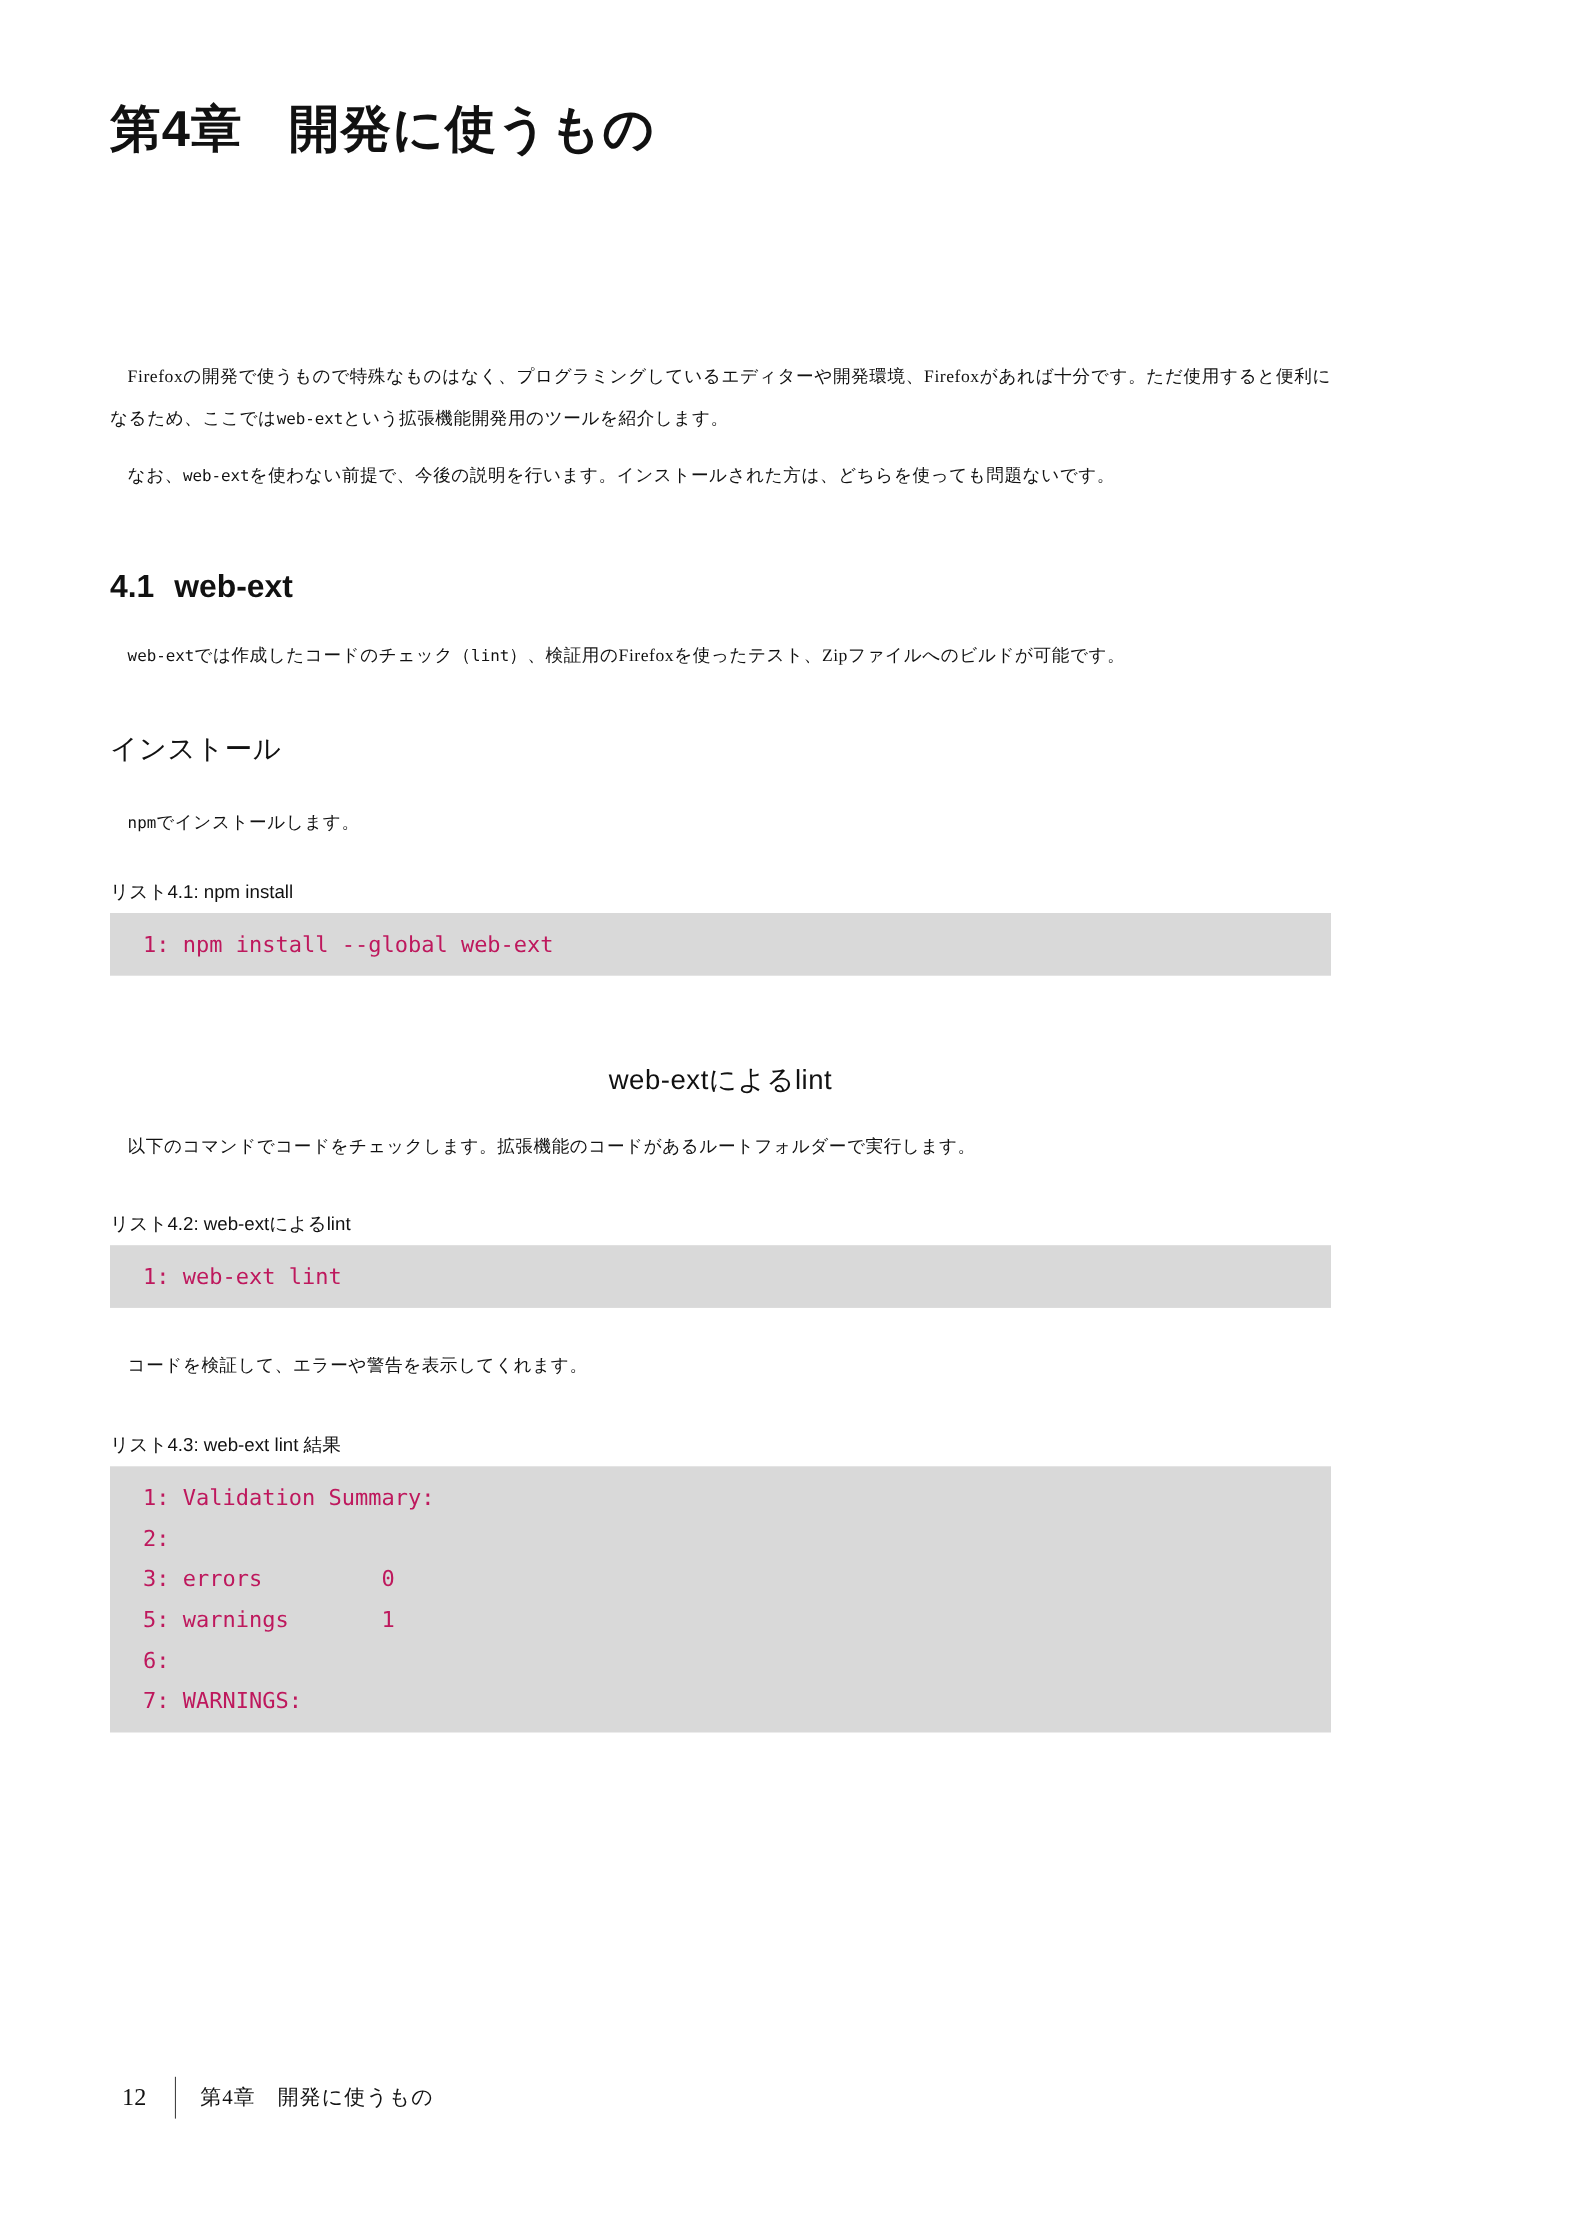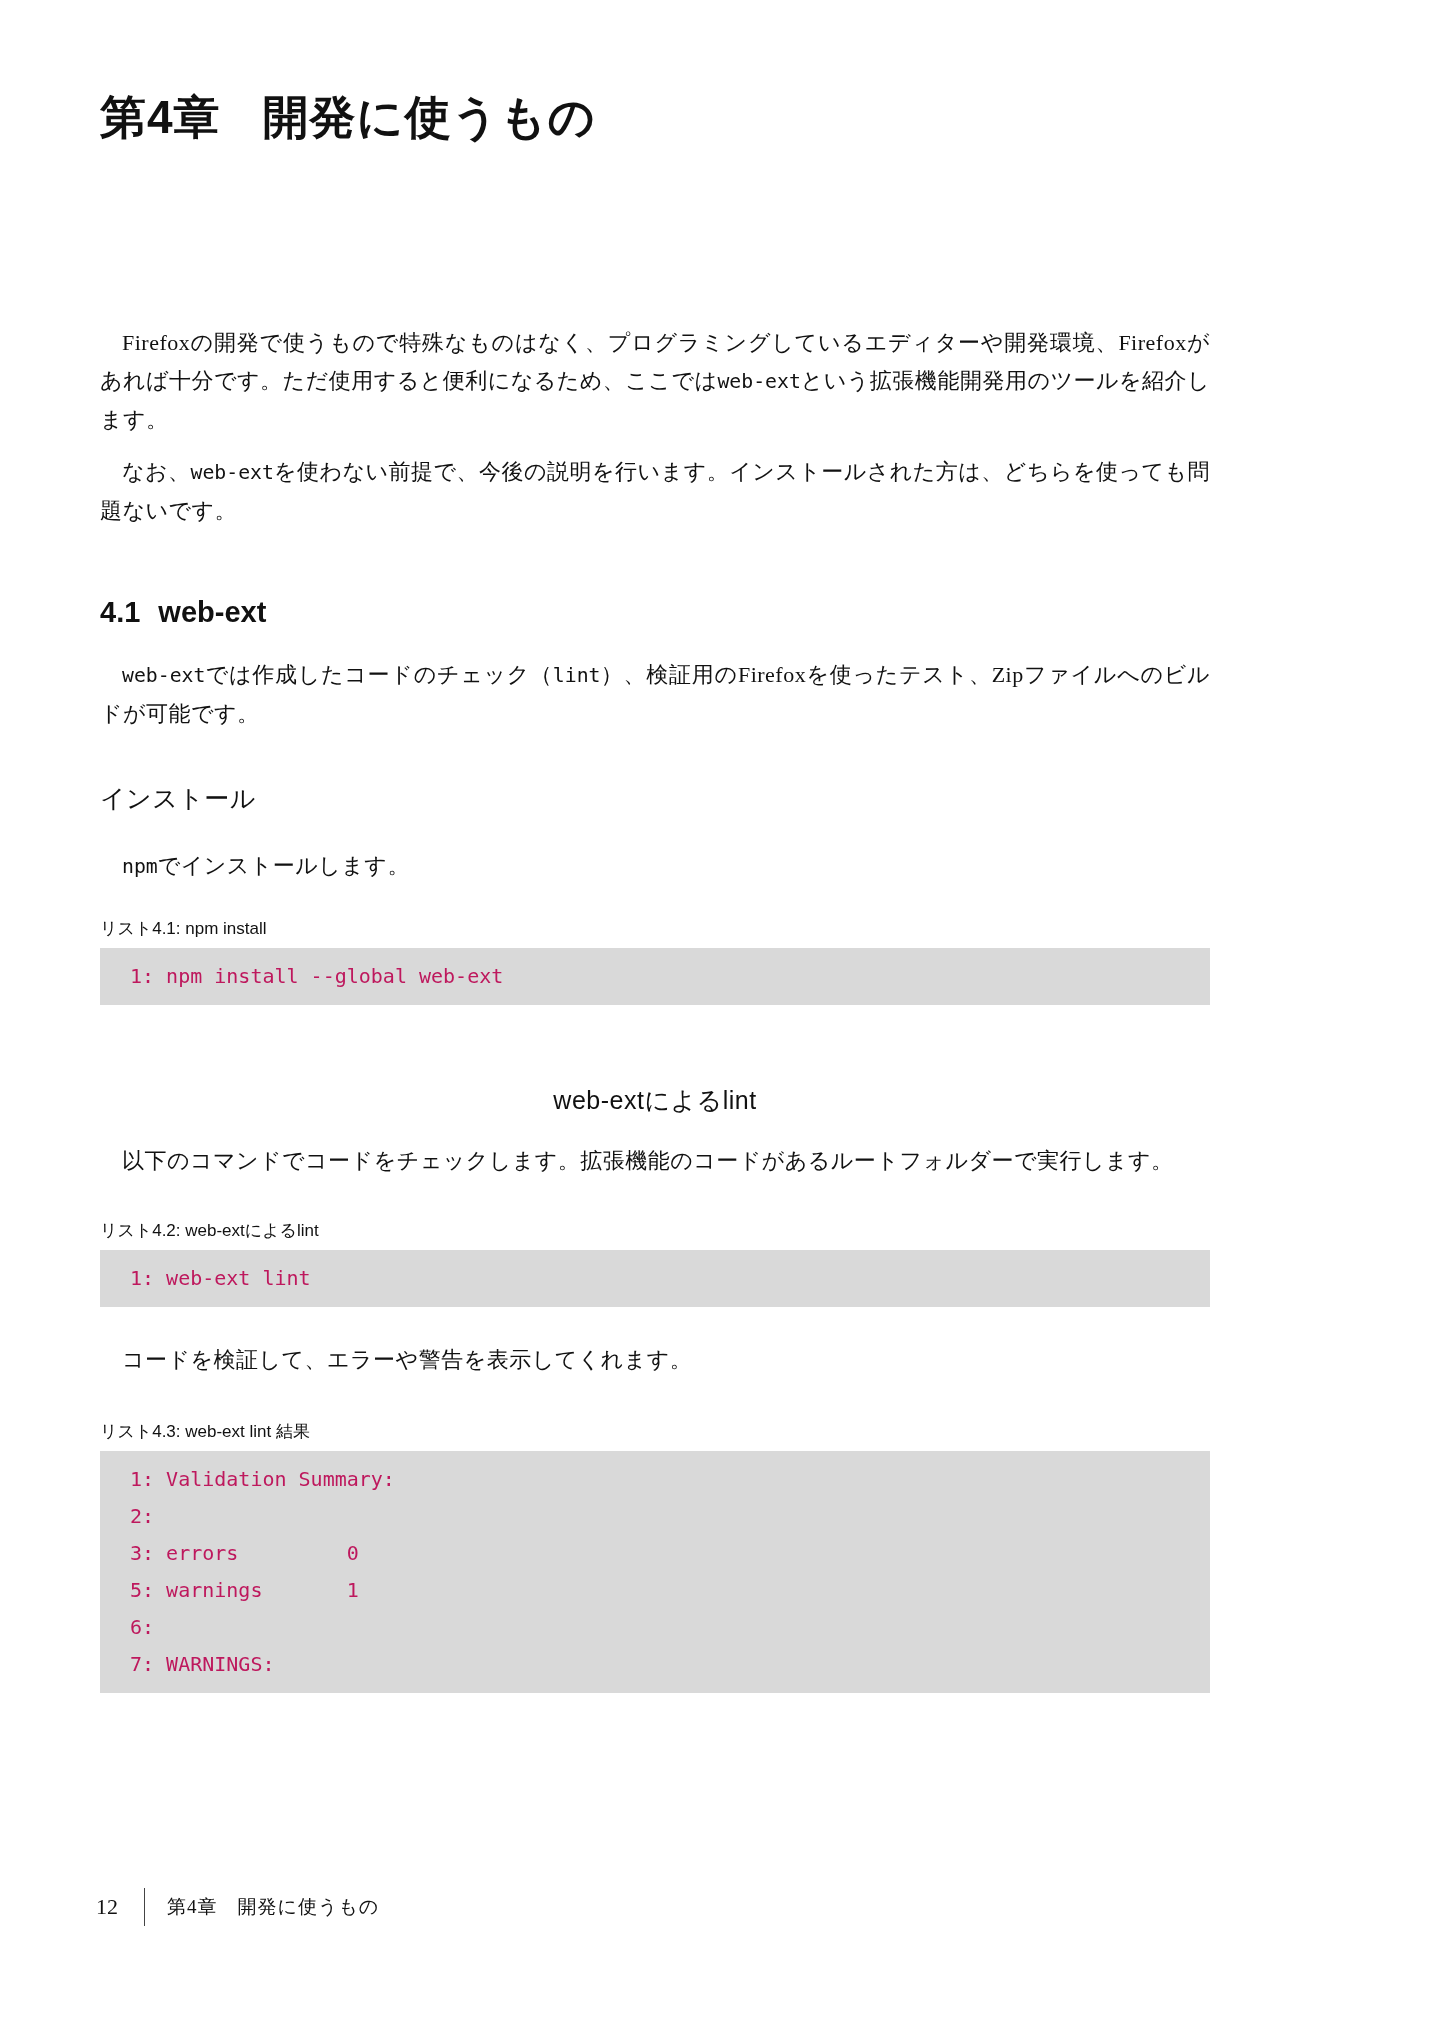--- a/index.html
+++ b/index.html
@@ -27,21 +27,21 @@
     font-family: "Liberation Sans", sans-serif;
     font-weight: bold;
     font-size: 46px;
     line-height: 58px;
     letter-spacing: 1px;
   }
   .chapter-title .chapter-number { margin-right: 42px; }
 
   
   .para {
-    font-size: 22px;
+    font-size: 16px;
     line-height: 38px;
     text-align: justify;
     text-indent: 1em;
     margin: 0;
     letter-spacing: 0.5px;
   }
   .intro-p1 { margin-top: 178px; }
   .intro-p2 { margin-top: 14px; }
 
   .inline-code {
@@ -94,21 +94,21 @@
     font-family: "DejaVu Sans Mono", monospace;
     font-size: 20px;
     line-height: 37px;
     color: #be185d;
   }
   .code-line { white-space: pre; }
 
   
   .footer {
     position: absolute;
-    left: 96px;
+    left: 111px;
     top: 1888px;
     display: flex;
     align-items: center;
     font-size: 21px;
   }
   .footer .page-number {
     font-family: "Liberation Serif", serif;
     font-size: 22px;
   }
   .footer .footer-divider {

